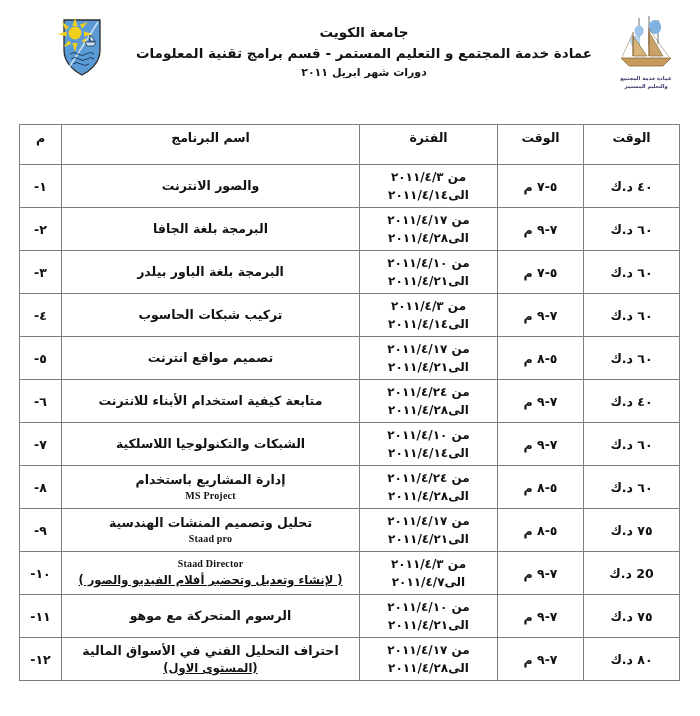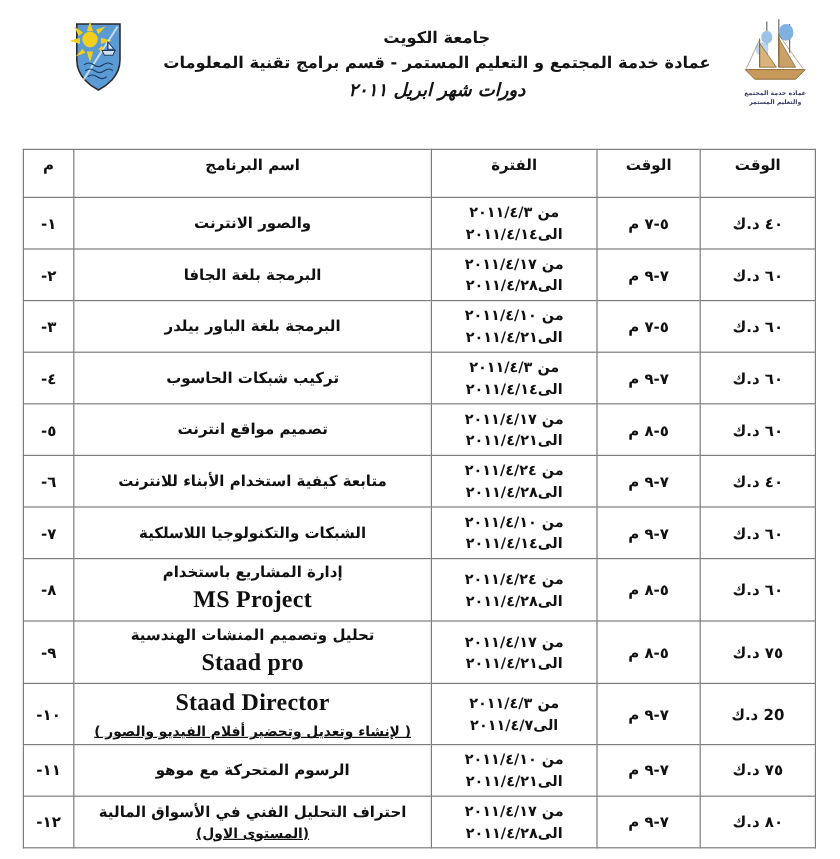--- a/index.html
+++ b/index.html
@@ -59,21 +59,21 @@
     padding-top: 14px;
   }
   .title-line {
     font-weight: bold;
     color: #141414;
     line-height: 1.55;
     white-space: nowrap;
   }
   .title-line-1 { font-size: 13.5px; }
   .title-line-2 { font-size: 13.5px; letter-spacing: 0.2px; }
-  .title-line-3 { font-size: 15px; font-style: italic; }
+  .title-line-3 { font-size: 11px; }
 
   
   .table-wrap {
     position: absolute;
     top: 124px;
     right: 20px;
     left: 20px;
   }
 
   table.courses {
@@ -111,21 +111,21 @@
   td.cell-num {
     font-size: 12.5px;
     letter-spacing: 0px;
   }
   td.cell-name {
     font-size: 12.5px;
     line-height: 1.45;
   }
   td.cell-name .name-latin {
     font-family: "Liberation Serif", "DejaVu Serif", serif;
-    font-size: 20px;
+    font-size: 10px;
     font-weight: bold;
     display: block;
     letter-spacing: 0.2px;
   }
   td.cell-name .name-ar {
     display: block;
   }
   td.cell-name .name-sub {
     display: block;
     font-size: 11.5px;

